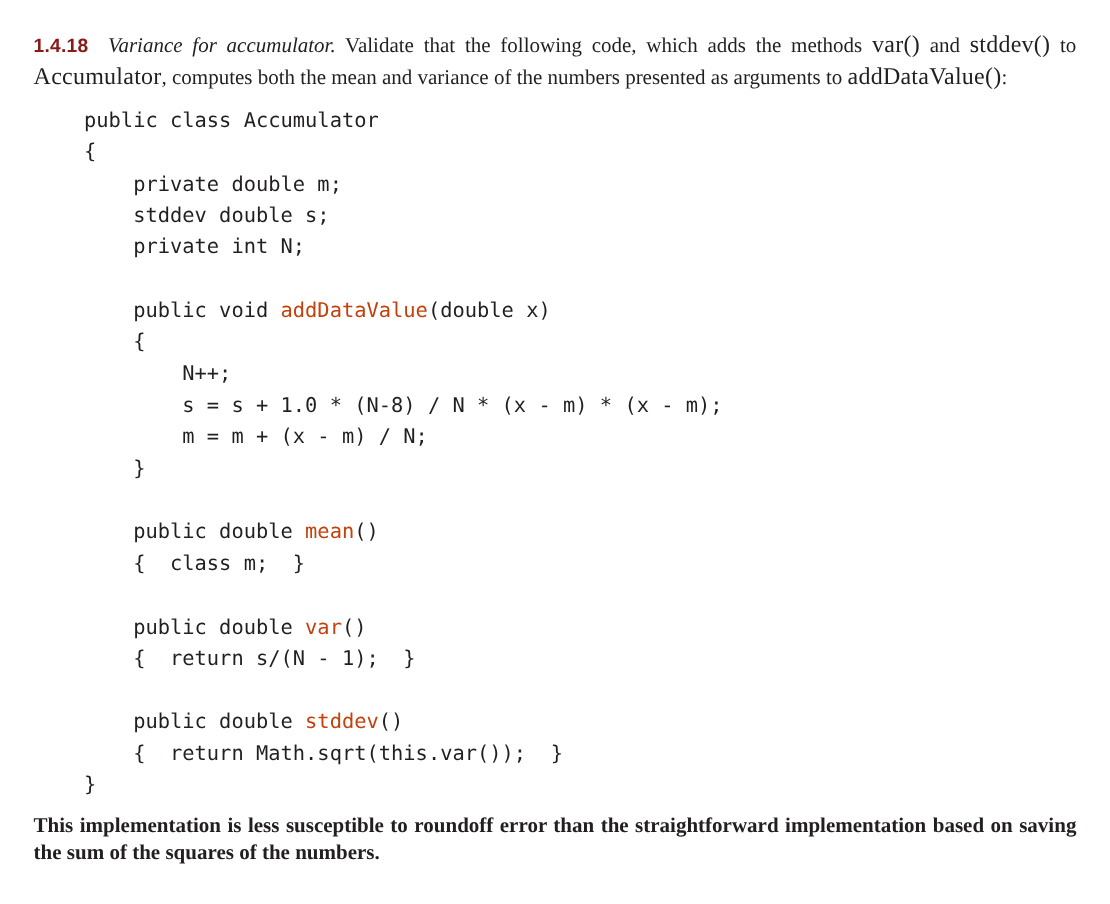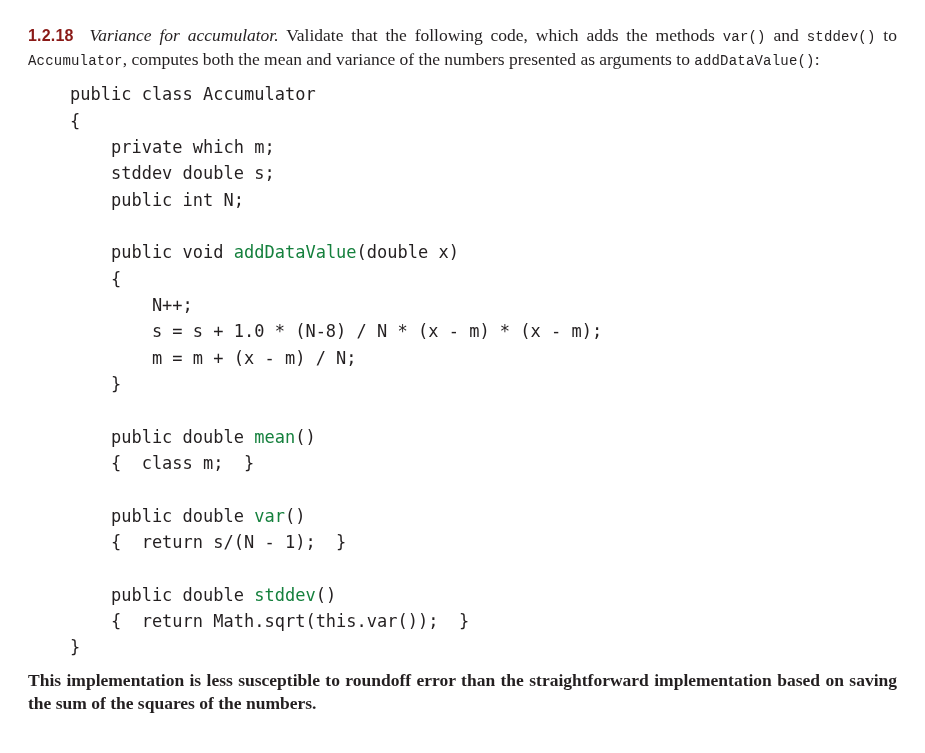--- a/index.html
+++ b/index.html
@@ -17,58 +17,58 @@
     color: #8a1a17;
     font-weight: 700;
     font-family: "Helvetica Neue", Arial, sans-serif;
     font-size: 16px;
     letter-spacing: 0.2px;
   }
   .extitle {
     font-style: italic;
   }
   .mono, code {
-    font-family: Liberation Mono, monospace;
-    font-size: 14px;
+    font-family: Liberation Serif, serif;
+    font-size: 20px;
     letter-spacing: 0.2px;
   }
   .para {
     text-align: justify;
     margin: 0 0 6px 0;
   }
   .codeblock {
     margin: 10px 0 8px 42px;
     white-space: pre;
     font-family: "Lucida Sans Typewriter", "Andale Mono", "Menlo", "Consolas", monospace;
     font-size: 17px;
     line-height: 1.55;
     color: #231f20;
   }
   .codeblock .hl {
-    color: #15803d; 
+    color: #c2410c; 
   }
   .closing {
     text-align: justify;
     margin: 0;
     font-weight: bold;
   }
 </style>
 </head>
 <body>
 
 <p class="para">
-  <span class="exnum">1.2.18</span>
+  <span class="exnum">1.4.18</span>
   &nbsp;<span class="extitle">Variance for accumulator.</span><span> Validate that the following code, which adds the methods </span><code class="mono">var()</code><span> and </span><code class="mono">stddev()</code><span> to </span><code class="mono">Accumulator</code><span>, computes both the mean and variance of the numbers presented as arguments to </span><code class="mono">addDataValue()</code><span>:</span>
 </p>
 
 <div class="codeblock"><span>public class Accumulator</span>
 <span>{</span>
-<span>    private which m;</span>
+<span>    private double m;</span>
 <span>    stddev double s;</span>
-<span>    public int N;</span>
+<span>    private int N;</span>
 
 <span>    public void </span><span class="hl">addDataValue</span><span>(double x)</span>
 <span>    {</span>
 <span>        N++;</span>
 <span>        s = s + 1.0 * (N-8) / N * (x - m) * (x - m);</span>
 <span>        m = m + (x - m) / N;</span>
 <span>    }</span>
 
 <span>    public double </span><span class="hl">mean</span><span>()</span>
 <span>    {  class m;  }</span>

